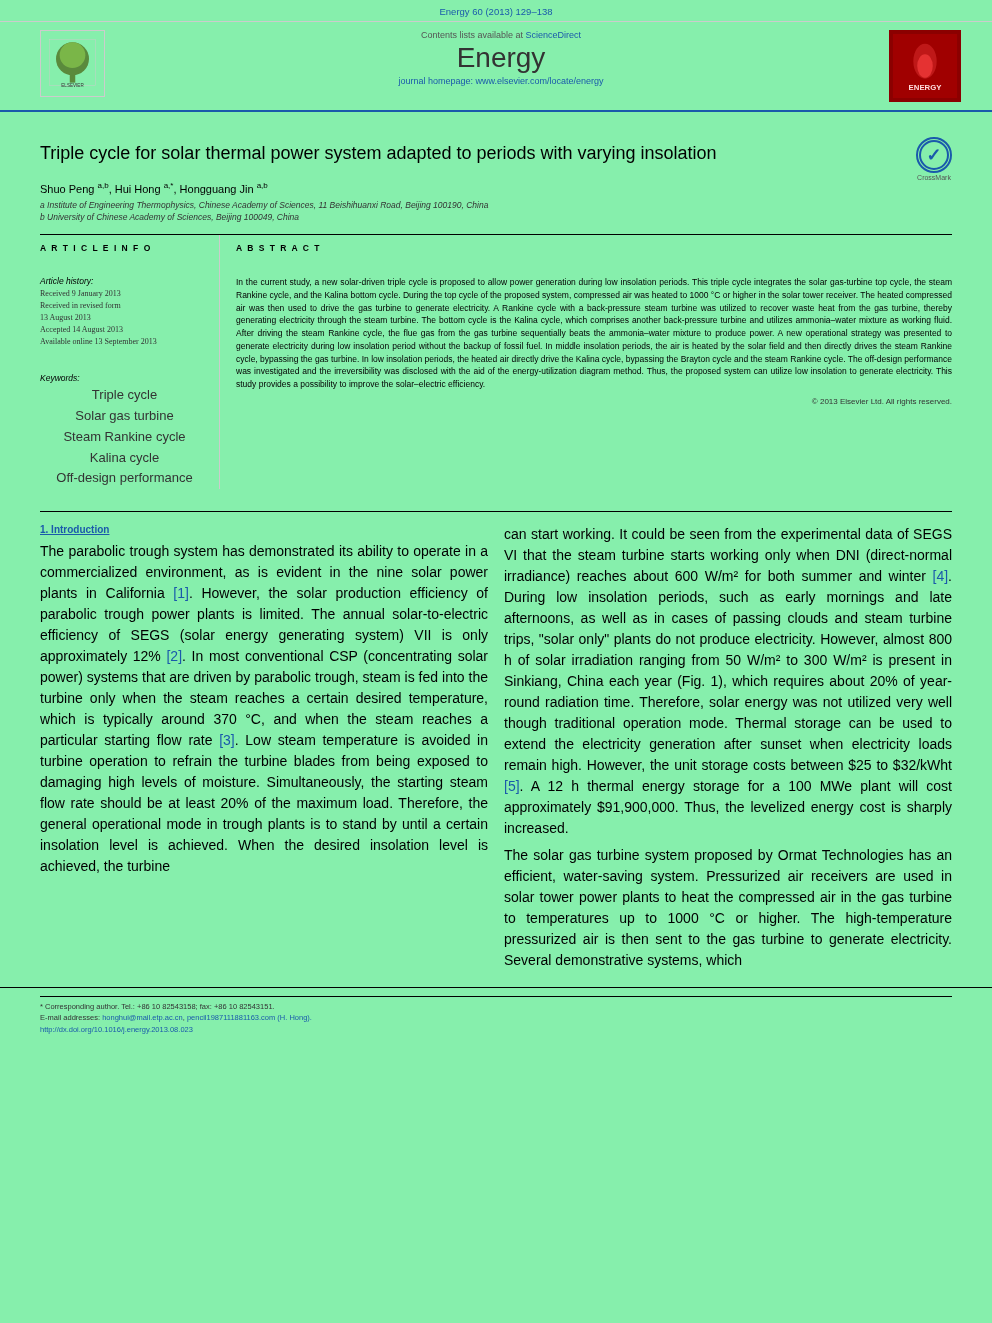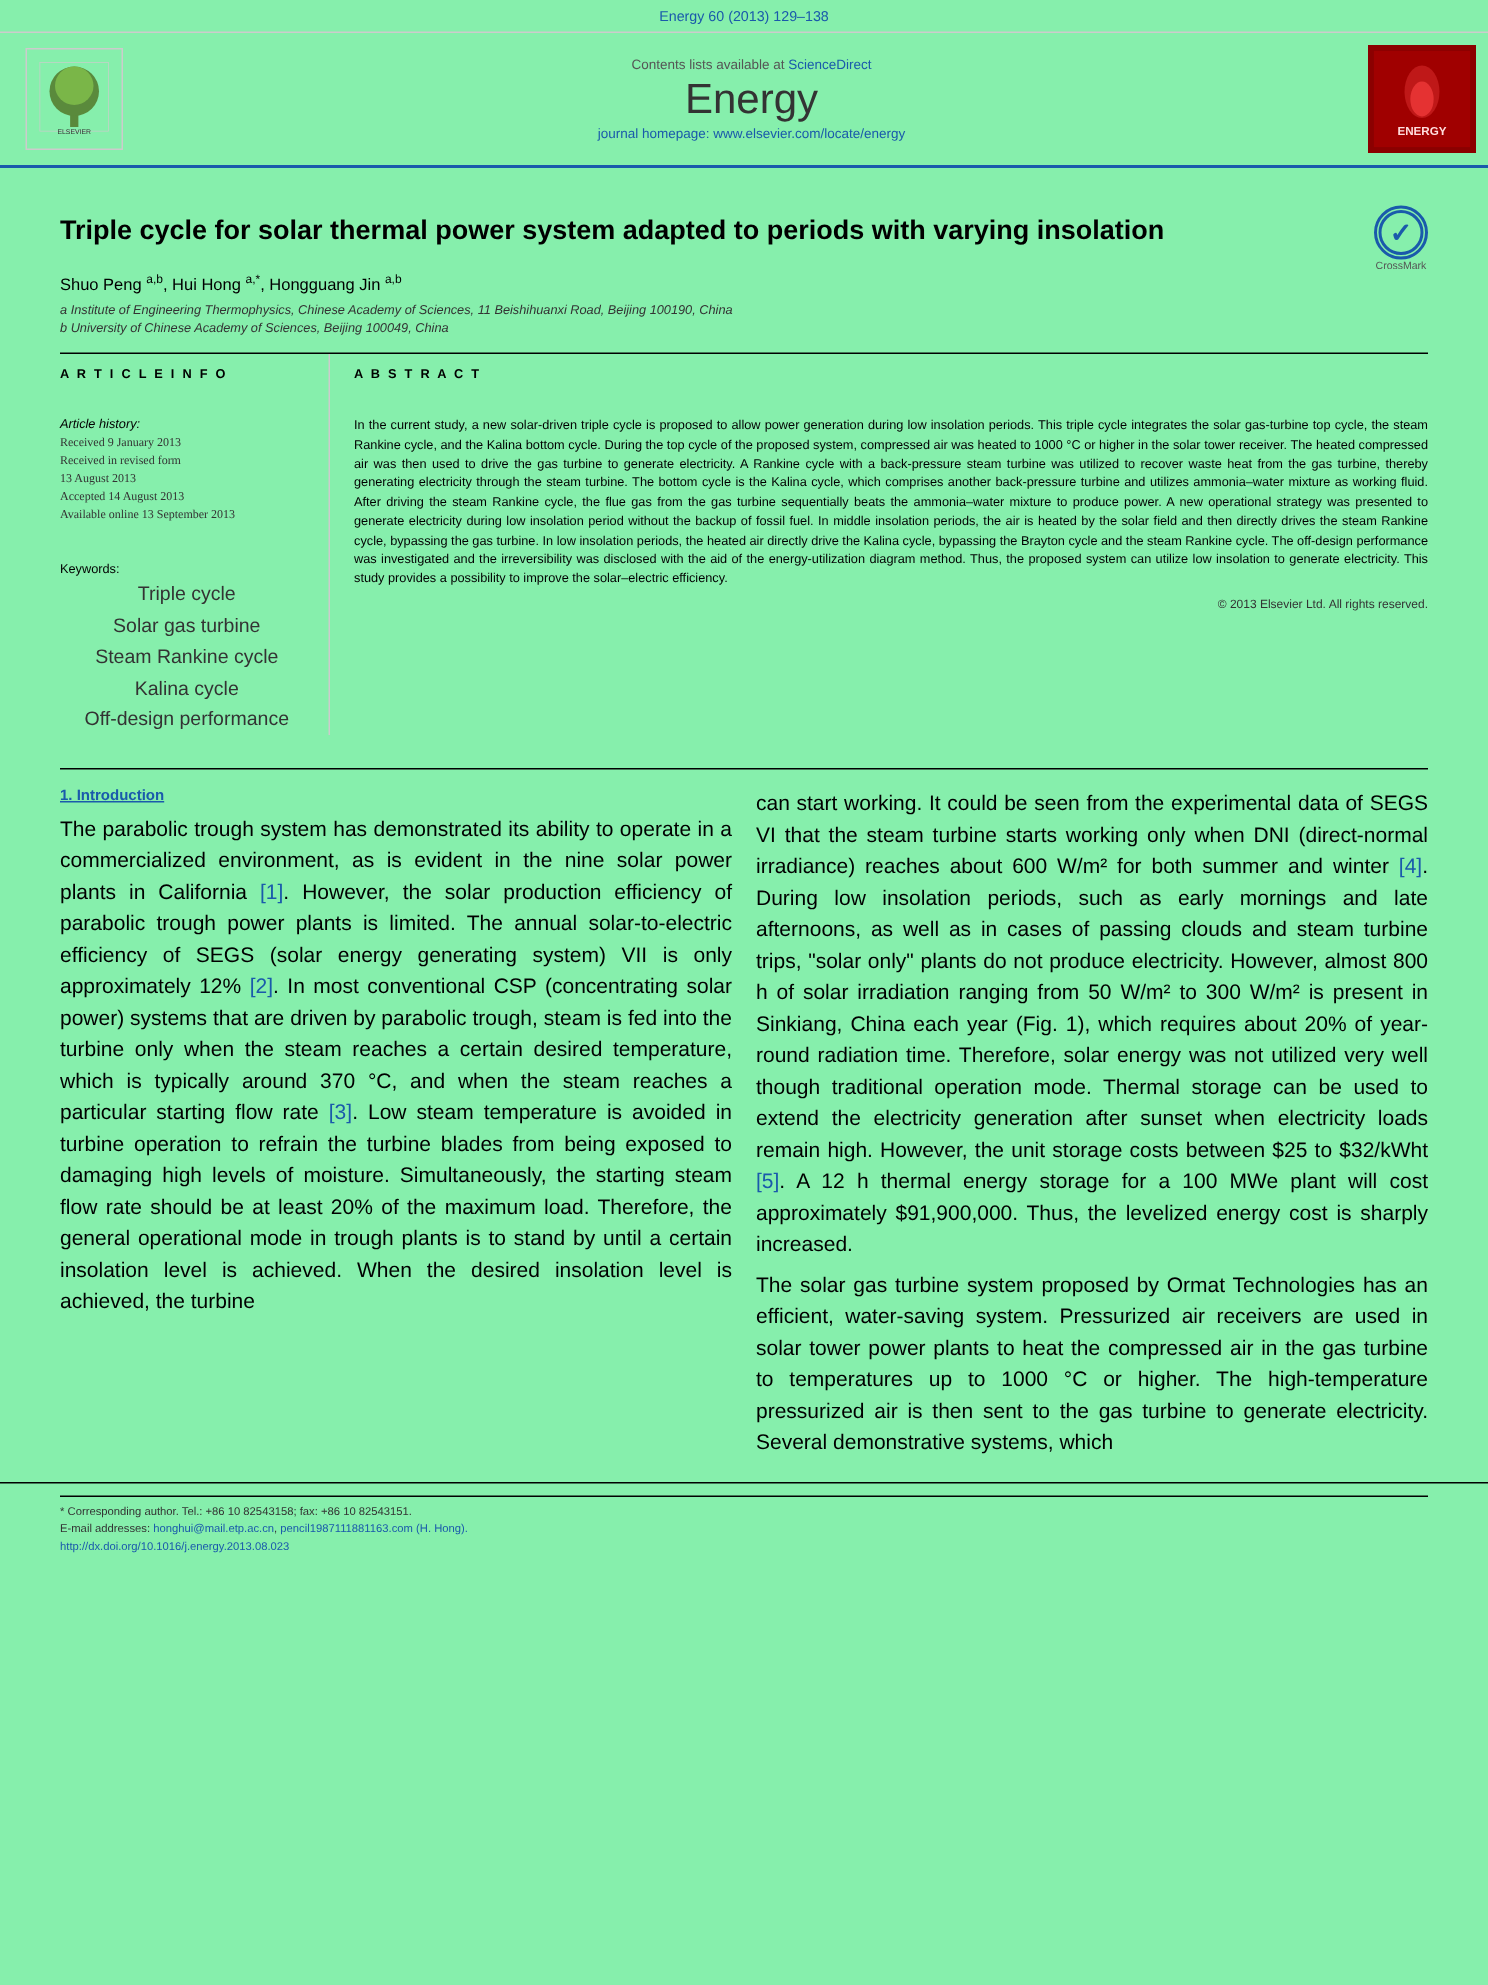--- a/index.html
+++ b/index.html
@@ -25,23 +25,23 @@
       padding: 6px 0 4px 0;
       font-size: 9.5px;
       color: #1a5aab;
       border-bottom: 1px solid #ccc;
       font-family: Arial, sans-serif;
     }
 
     
     .journal-header {
       display: flex;
-      align-items: center;
+      align-items: flex-start;
       border-bottom: 2px solid #1a5aab;
-      padding: 8px 4px;
+      padding: 8px 27px;
       gap: 10px;
     }
 
     .elsevier-logo {
       width: 90px;
       display: flex;
       align-items: center;
       justify-content: center;
       flex-shrink: 0;
     }
@@ -117,21 +117,21 @@
       overflow: hidden;
     }
 
     
     .article-content {
       padding: 10px 40px 10px 40px;
     }
 
     .article-title {
       font-size: 18px;
-      font-weight: bold;
+      font-weight: normal;
       color: #000;
       font-family: Arial, sans-serif;
       line-height: 1.3;
       margin-bottom: 8px;
       margin-top: 10px;
     }
 
     .crossmark {
       float: right;
       margin-top: 5px;
@@ -218,20 +218,21 @@
       line-height: 1.5;
       color: #333;
     }
 
     .keywords-section {
       margin-top: 6px;
     }
 
     .keywords-title {
       font-size: 8.5px;
+      font-style: italic;
       font-family: Arial, sans-serif;
       margin-bottom: 2px;
       margin-top: 25px;
     }
 
     .keyword-item {
       font-size: 13px;
       font-family: Arial, sans-serif;
       line-height: 1.6;
       color: #333;

